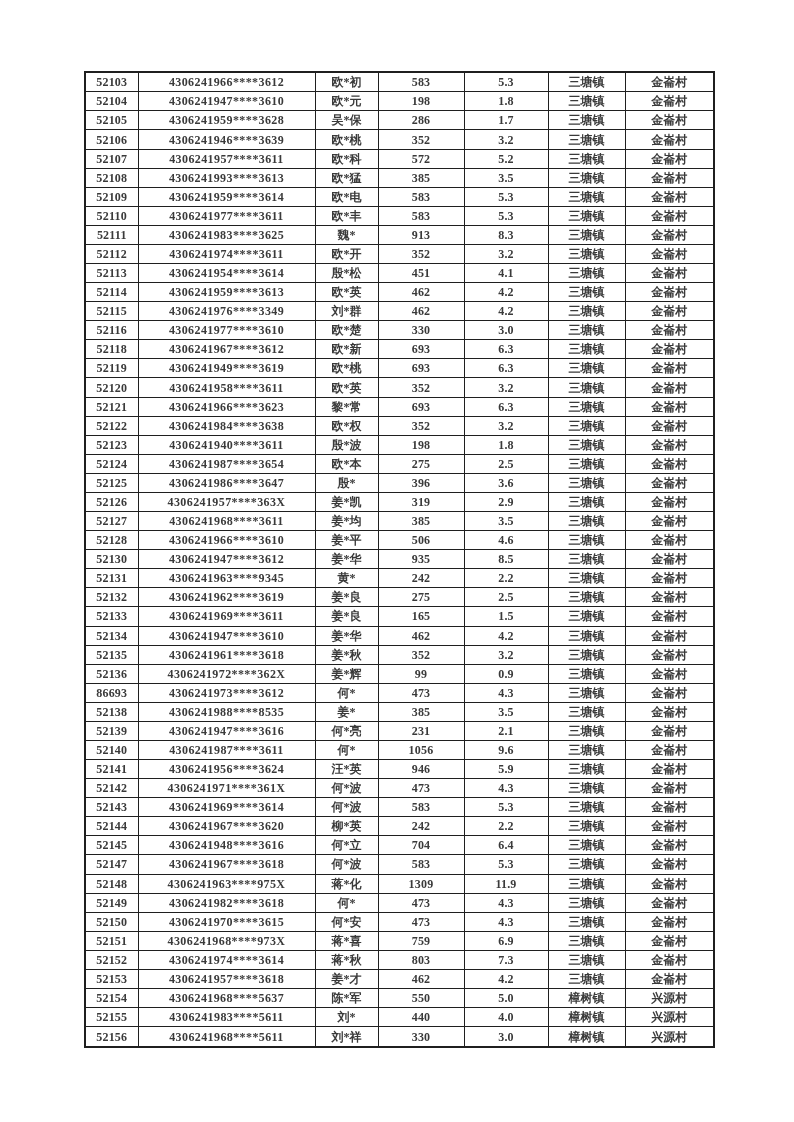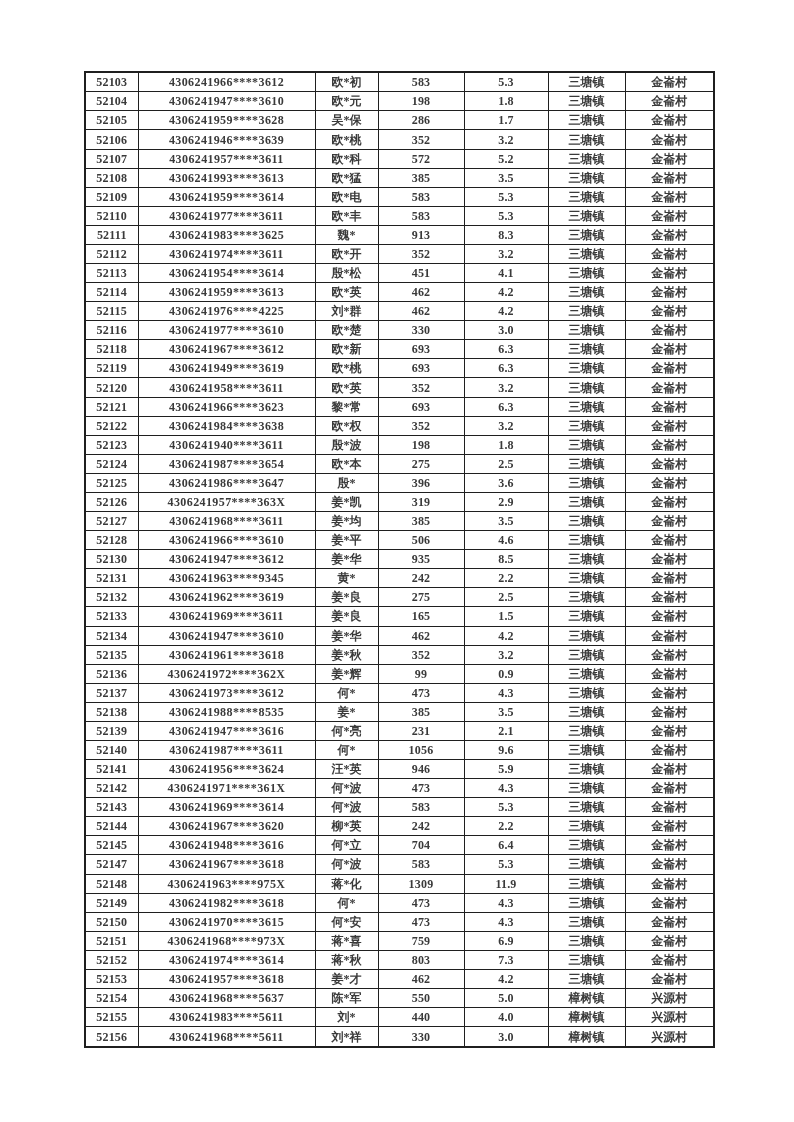--- a/index.html
+++ b/index.html
@@ -163,21 +163,21 @@
           <td class="c-serial">52114</td>
           <td class="c-id">4306241959****3613</td>
           <td class="c-name">欧*英</td>
           <td class="c-amount">462</td>
           <td class="c-rate">4.2</td>
           <td class="c-town">三塘镇</td>
           <td class="c-village">金崙村</td>
         </tr>
         <tr>
           <td class="c-serial">52115</td>
-          <td class="c-id">4306241976****4225</td>
+          <td class="c-id">4306241976****3349</td>
           <td class="c-name">刘*群</td>
           <td class="c-amount">462</td>
           <td class="c-rate">4.2</td>
           <td class="c-town">三塘镇</td>
           <td class="c-village">金崙村</td>
         </tr>
         <tr>
           <td class="c-serial">52116</td>
           <td class="c-id">4306241977****3610</td>
           <td class="c-name">欧*楚</td>
@@ -342,21 +342,21 @@
         <tr>
           <td class="c-serial">52136</td>
           <td class="c-id">4306241972****362X</td>
           <td class="c-name">姜*辉</td>
           <td class="c-amount">99</td>
           <td class="c-rate">0.9</td>
           <td class="c-town">三塘镇</td>
           <td class="c-village">金崙村</td>
         </tr>
         <tr>
-          <td class="c-serial">52137</td>
+          <td class="c-serial">86693</td>
           <td class="c-id">4306241973****3612</td>
           <td class="c-name">何*</td>
           <td class="c-amount">473</td>
           <td class="c-rate">4.3</td>
           <td class="c-town">三塘镇</td>
           <td class="c-village">金崙村</td>
         </tr>
         <tr>
           <td class="c-serial">52138</td>
           <td class="c-id">4306241988****8535</td>

